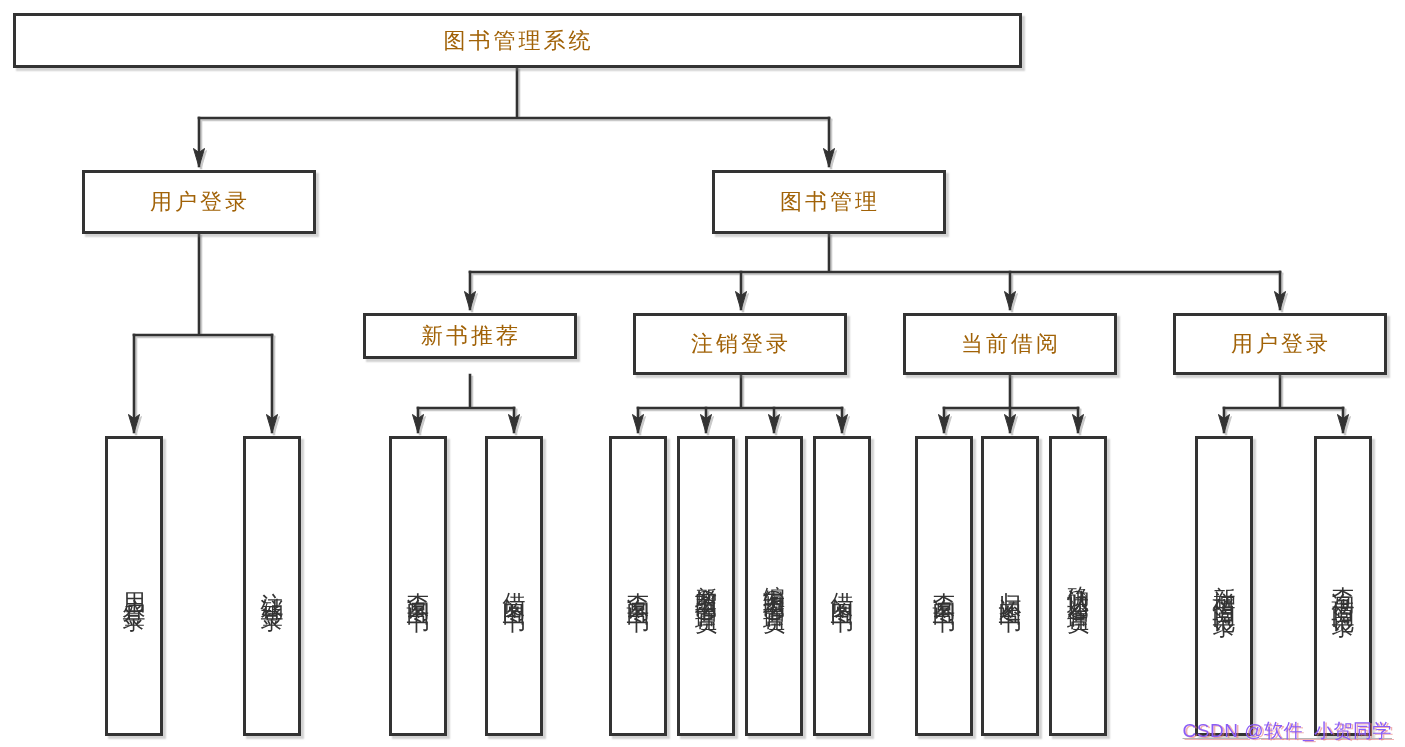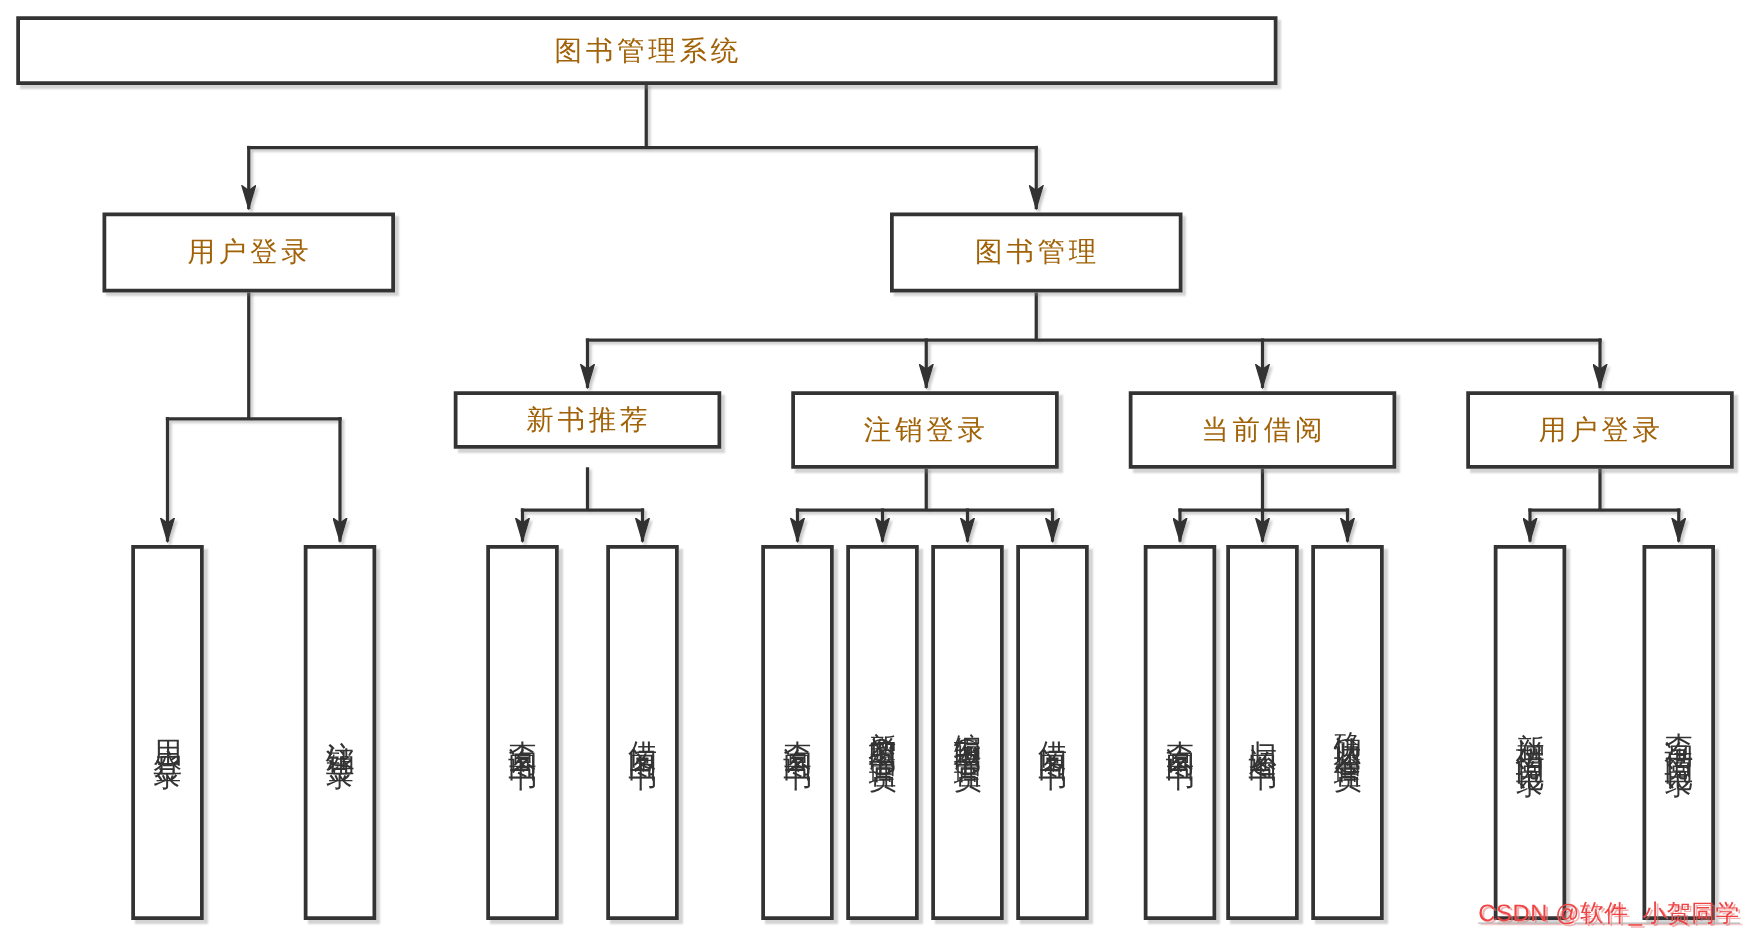--- a/index.html
+++ b/index.html
@@ -37,21 +37,21 @@
     letter-spacing:6px;
     line-height:1;
     color:#333333;
     white-space:nowrap;
   }
   .leaf.long .vtxt{letter-spacing:4px;font-size:22px;}
   .watermark{
     position:absolute;
     right:13px;bottom:3px;
     font-size:19px;
-    color:#ef4444;
+    color:#8b5cf6;
     text-shadow:2px 1px 0 rgba(229,115,115,0.55);
     text-decoration:underline;
     text-decoration-color:#b5b5b5;
     text-decoration-thickness:1px;
     z-index:10;
     letter-spacing:0.5px;
   }
 </style>
 </head>
 <body>

